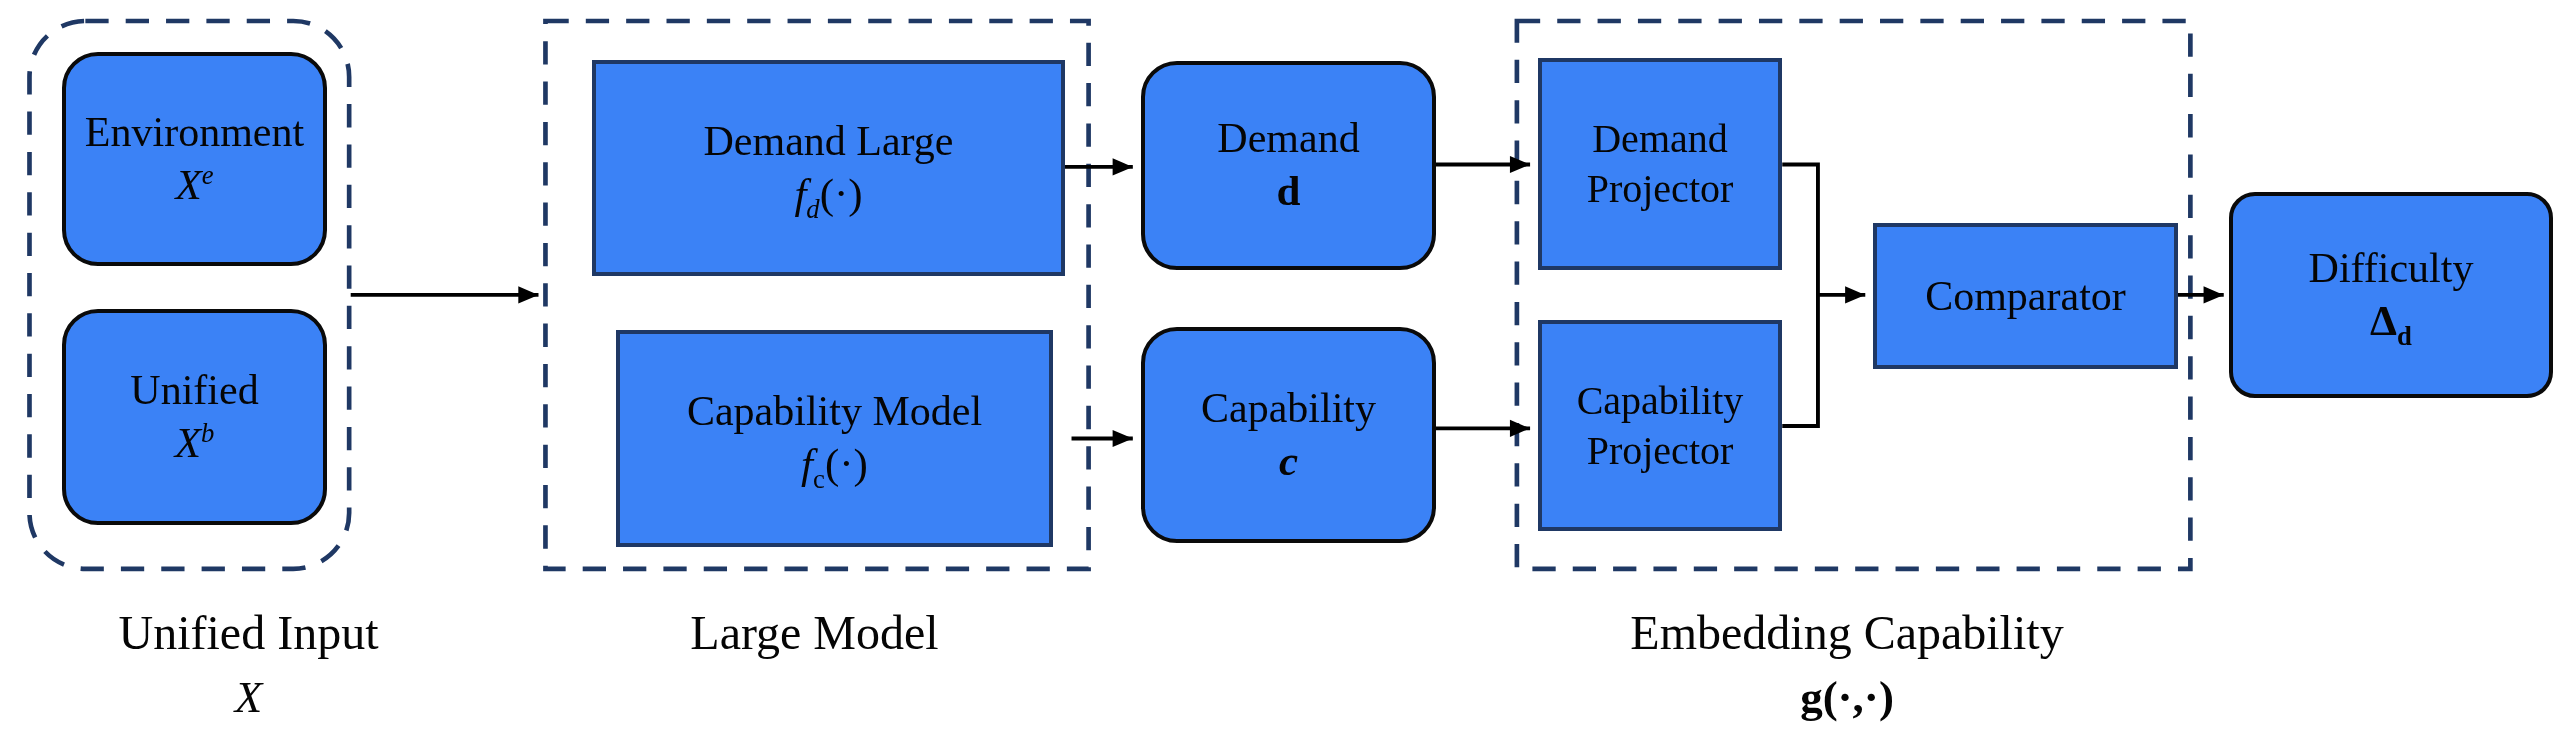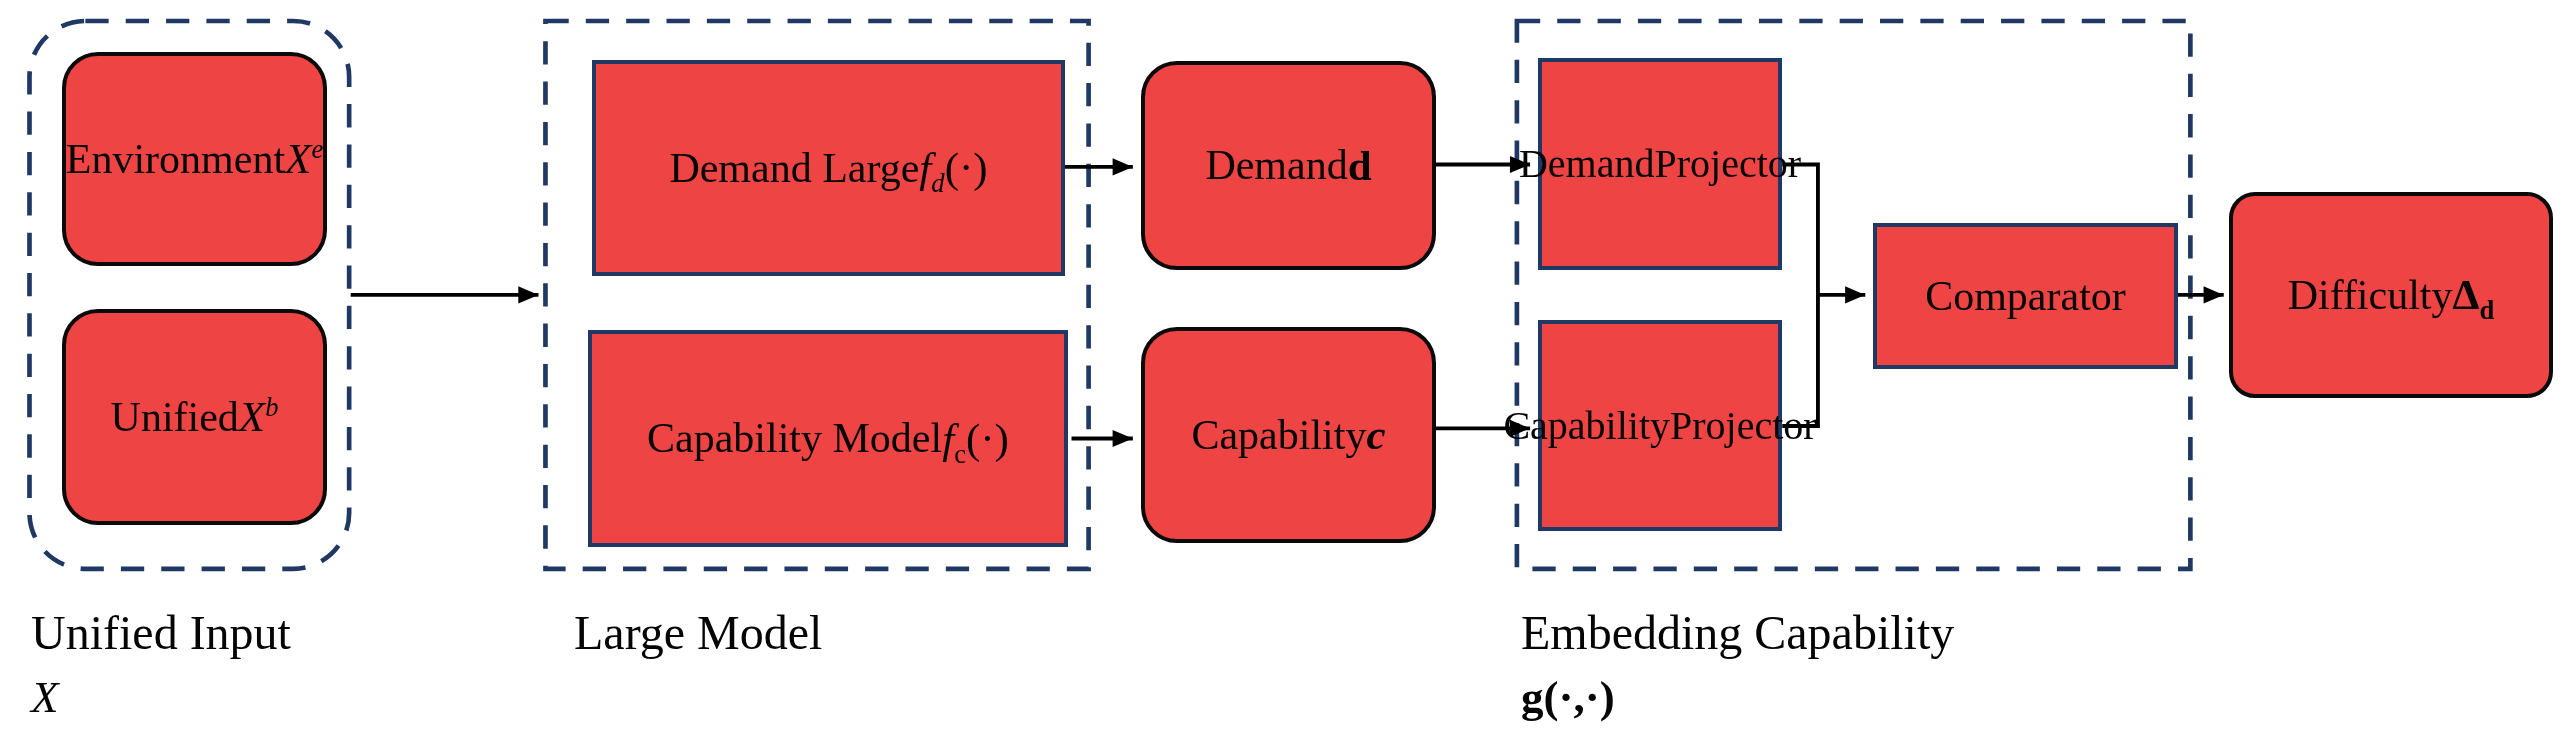--- a/index.html
+++ b/index.html
@@ -11,54 +11,55 @@
     font-family: "Liberation Serif", "DejaVu Serif", serif;
     color: #050505;
     overflow: hidden;
   }
   svg.wires { position: absolute; left: 0; top: 0; width: 2576px; height: 745px; }
 
   .node {
     position: absolute;
     box-sizing: border-box;
     display: flex;
-    flex-direction: row;
+    flex-direction: column;
     align-items: center;
     justify-content: center;
     text-align: center;
-    background: #ef4444;
+    background: #3b82f6;
   }
   .black-round { border: 4.7px solid #0a0a0a; border-radius: 36px; }
   .navy-rect  { border: 4.7px solid #1f3864; }
 
   .t  { font-size: 42px; line-height: 51px; white-space: nowrap; }
   .t2 { font-size: 40px; line-height: 50px; white-space: nowrap; }
   .math { font-size: 43px; line-height: 54px; white-space: nowrap; }
   .math i { font-style: italic; }
   .math sup { font-size: 0.62em; vertical-align: super; line-height: 0; }
   .math sub { font-size: 0.62em; vertical-align: sub; line-height: 0; }
   .sym-bold { font-weight: 700; }
   .sym-bold-italic { font-weight: 700; font-style: italic; }
   .delta { font-weight: 600; }
 
   .section-label {
     position: absolute;
+    text-align: center;
     font-size: 48px;
     line-height: 64px;
     white-space: nowrap;
   }
   .section-label .sym { font-size: 45px; }
   .italic { font-style: italic; }
   .gfun { font-weight: 700; }
 
   
   #env        { left: 62px;   top: 52px;  width: 265px; height: 214px; }
   #beh        { left: 62px;   top: 309px; width: 265px; height: 216px; }
   #dmodel     { left: 592px;  top: 60px;  width: 473px; height: 216px; }
-  #cmodel     { left: 588px;  top: 330px; width: 480px; height: 217px; }
+  #cmodel     { left: 616px;  top: 330px; width: 437px; height: 217px; }
   #demand     { left: 1141px; top: 61px;  width: 295px; height: 209px; }
   #capability { left: 1141px; top: 327px; width: 295px; height: 216px; }
   #dproj      { left: 1538px; top: 58px;  width: 244px; height: 212px; }
   #cproj      { left: 1538px; top: 320px; width: 244px; height: 211px; }
   #comparator { left: 1873px; top: 223px; width: 305px; height: 146px; }
   #difficulty { left: 2229px; top: 192px; width: 324px; height: 206px; border-radius: 26px; }
 
   #label-unified { left: 31px;   top: 601px; width: 435px; }
   #label-task    { left: 574px;  top: 601px; width: 481px; }
   #label-embed   { left: 1521px; top: 601px; width: 652px; }

